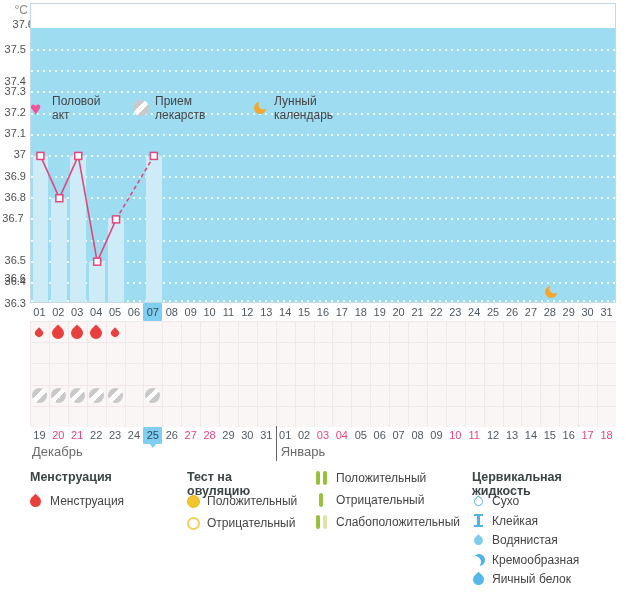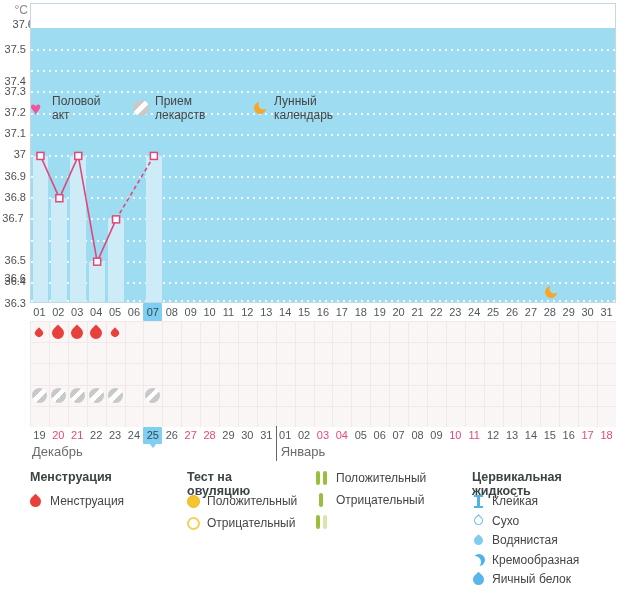--- a/index.html
+++ b/index.html
@@ -249,35 +249,36 @@
         <span class="licon">
           <span class="gbar" style="margin-left:3px"></span>
         </span>
         <span>Отрицательный</span>
       </div>
       <div class="litem" style="margin-bottom: 6px;">
         <span class="licon">
           <span class="gbar"></span>
           <span class="gbar pale" style="margin-left:3px"></span>
         </span>
+        <span>Слабоположительный</span>
       </div>
     </div>
     <div class="abs lgroup" style="left: 472px;">
       <div class="ltitle">Цервикальная жидкость</div>
       <div class="litem" style="margin-bottom: 3.5px;">
         <span class="licon">
+          <span class="tear dropout" style="margin-left:2px"></span>
+        </span>
+        <span>Сухо</span>
+      </div>
+      <div class="litem" style="margin-bottom: 3.5px;">
+        <span class="licon">
           <span class="ibeam" style="margin-left:2px"></span>
         </span>
         <span>Клейкая</span>
-      </div>
-      <div class="litem" style="margin-bottom: 3.5px;">
-        <span class="licon">
-          <span class="tear dropout" style="margin-left:2px"></span>
-        </span>
-        <span>Сухо</span>
       </div>
       <div class="litem" style="margin-bottom: 3.5px;">
         <span class="licon">
           <span class="tear dropfill" style="margin-left:2px"></span>
         </span>
         <span>Водянистая</span>
       </div>
       <div class="litem" style="margin-bottom: 3.5px;">
         <span class="licon">
           <span class="cresc" style="margin-left:1px"></span>

